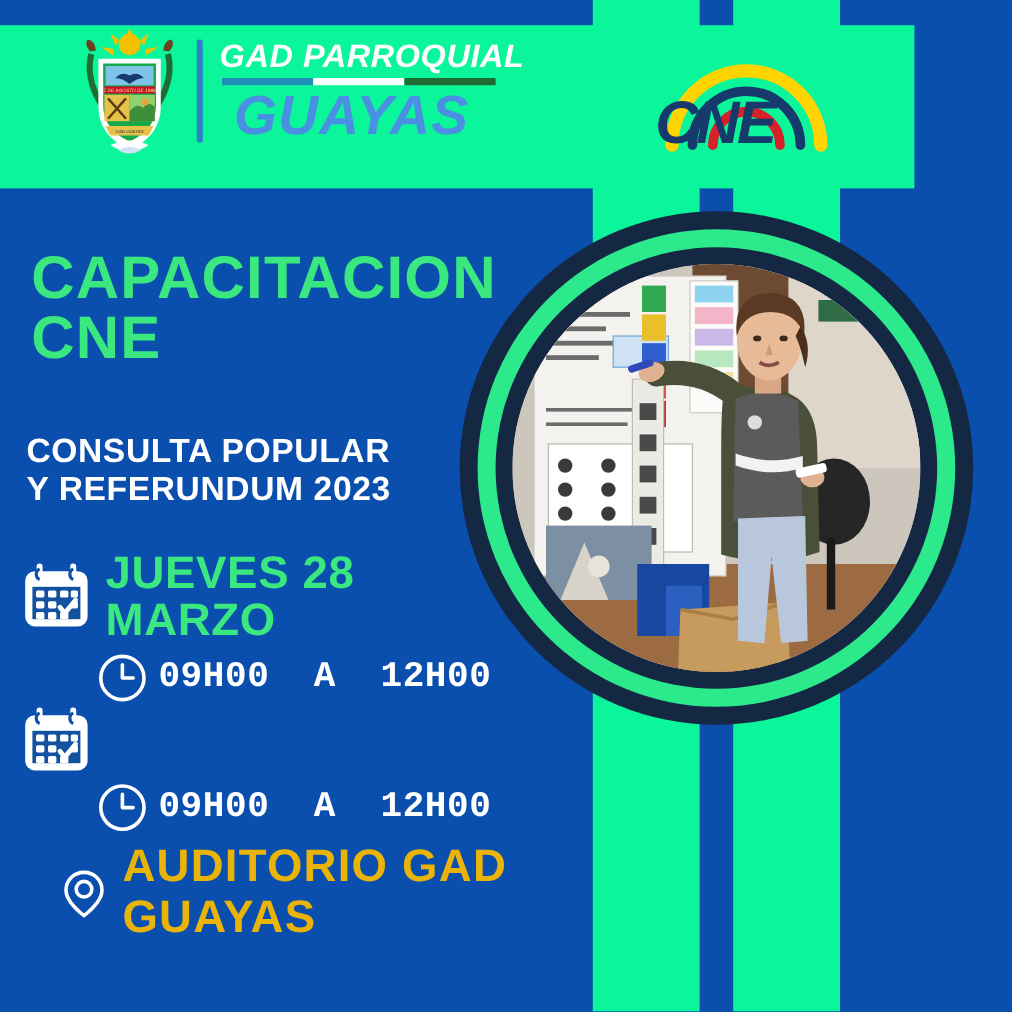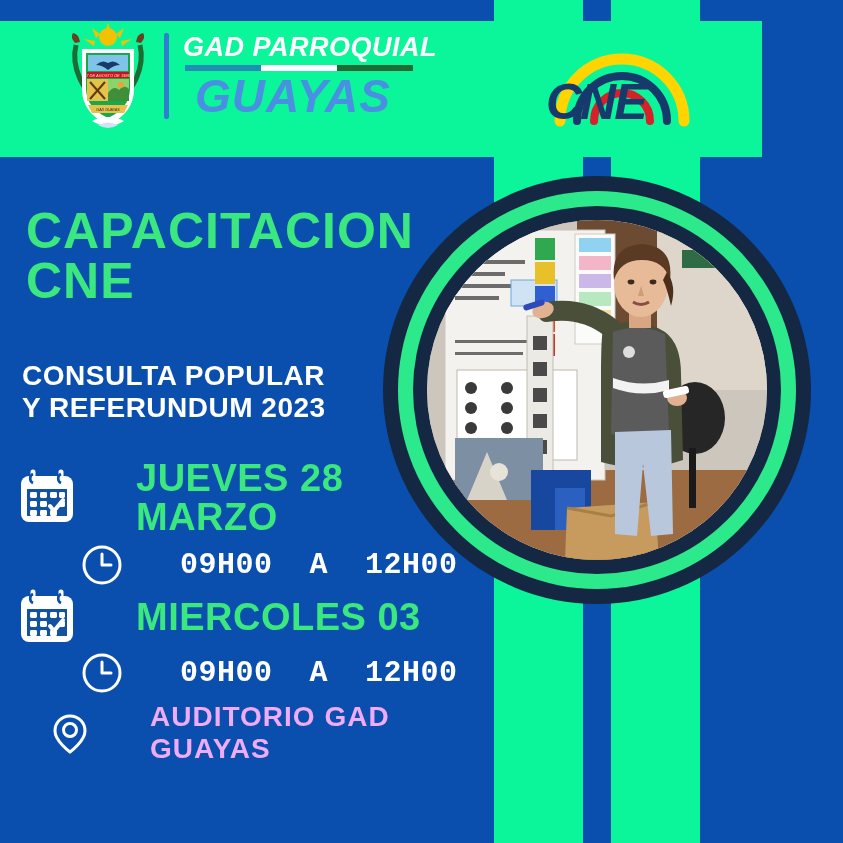--- a/index.html
+++ b/index.html
@@ -80,40 +80,40 @@
     position:absolute; inset:30px; border-radius:50%;
     background:#152843;
   }
   .photo {
     position:absolute; inset:44px; border-radius:50%; overflow:hidden;
     background:#b7b2ab;
   }
 
   
   .info { position:absolute; left:0; top:455px; width:500px; z-index:6; }
-  .row { display:flex; align-items:center;gap:48px; }
+  .row { display:flex; align-items:center; }
 
   .ico { flex:0 0 auto; display:flex; align-items:center; justify-content:center; }
 
   .cal-ico { width:58px; height:58px; margin-left:18px; margin-right:12px; }
   .clock-ico { width:44px; height:44px; margin-left:80px; margin-right:8px; }
   .pin-ico { width:44px; height:44px; margin-left:48px; margin-right:10px; }
 
   .date-text {
     font-size:38px; font-weight:bold; color:#3ae87f;
     line-height:1.02; letter-spacing:0.5px;
     font-family:"Liberation Sans", sans-serif;
   }
   .time-text {
     font-size:30px; font-weight:bold; color:#ffffff;
     letter-spacing:0.5px; white-space:pre;
     font-family:Liberation Mono, monospace;
   }
   .place-text {
-    font-size:28px; font-weight:bold; color:#f0abfc;
+    font-size:38px; font-weight:bold; color:#eab308;
     letter-spacing:1px;
     font-family:"Liberation Sans", sans-serif;
   }
 
   .r-date1 { margin-top:4px; }
   .r-time1 { margin-top:6px; }
   .r-date2 { margin-top:2px; }
   .r-time2 { margin-top:4px; }
   .r-place { margin-top:6px; }
 </style>
@@ -367,21 +367,20 @@
           <rect x="22" y="32" width="7" height="6" rx="1.4"></rect>
           <rect x="41" y="32" width="6" height="6" rx="1.4"></rect>
           <rect x="12" y="41" width="7" height="6" rx="1.4"></rect>
           <rect x="22" y="41" width="7" height="6" rx="1.4"></rect>
           <rect x="32" y="41" width="7" height="6" rx="1.4"></rect>
         </g>
         <path d="M32 37 l4 5 l9 -11" stroke="#ffffff" stroke-width="4" fill="none" stroke-linecap="round" stroke-linejoin="round"></path>
       </svg>
     </span>
     <span>
-      <span class="date-text" style="display:block">MIERCOLES 03</span>
     </span>
   </div>
 
   <div class="row r-time2">
     <span class="ico clock-ico">
       <svg viewBox="0 0 44 44" width="44" height="44">
         <circle cx="22" cy="22" r="18" fill="none" stroke="#ffffff" stroke-width="3"></circle>
         <path d="M22 11 v11 h9" stroke="#ffffff" stroke-width="3" fill="none" stroke-linecap="round" stroke-linejoin="round"></path>
       </svg>
     </span>

